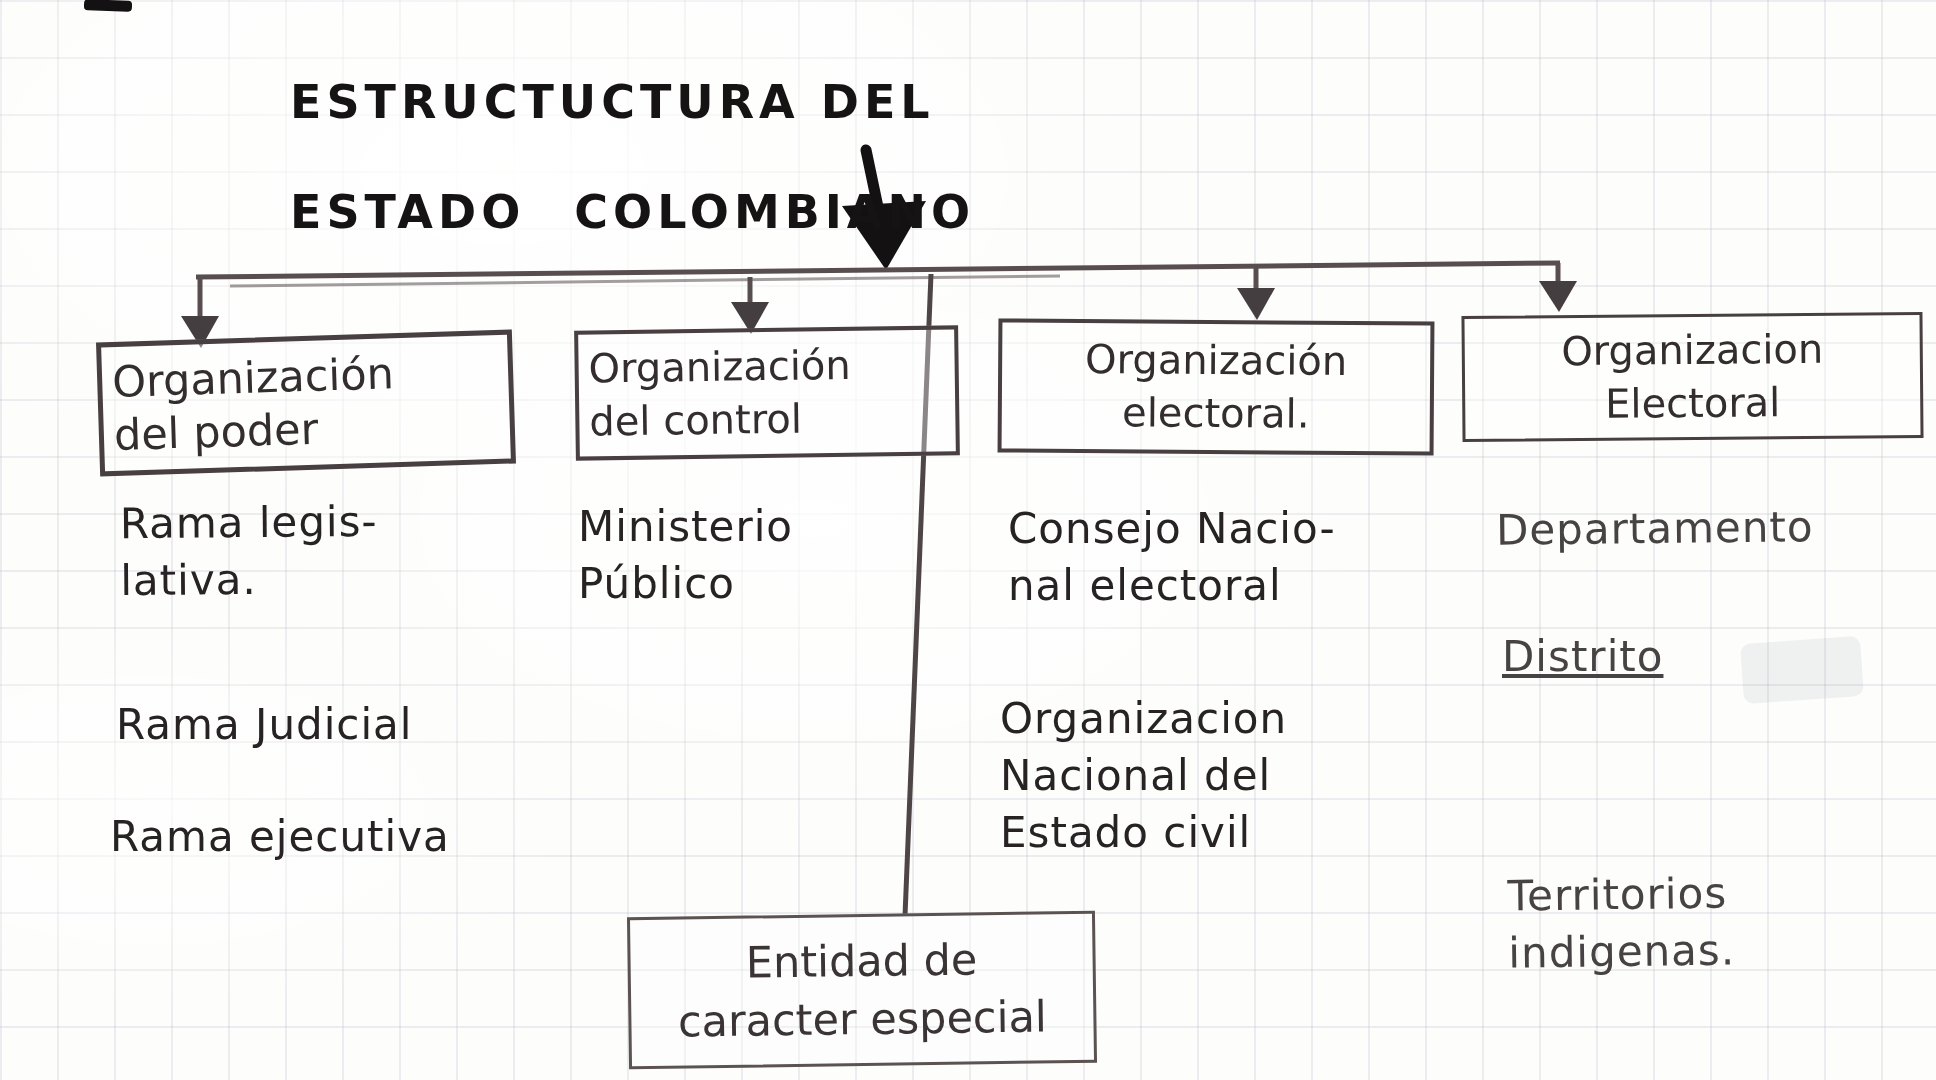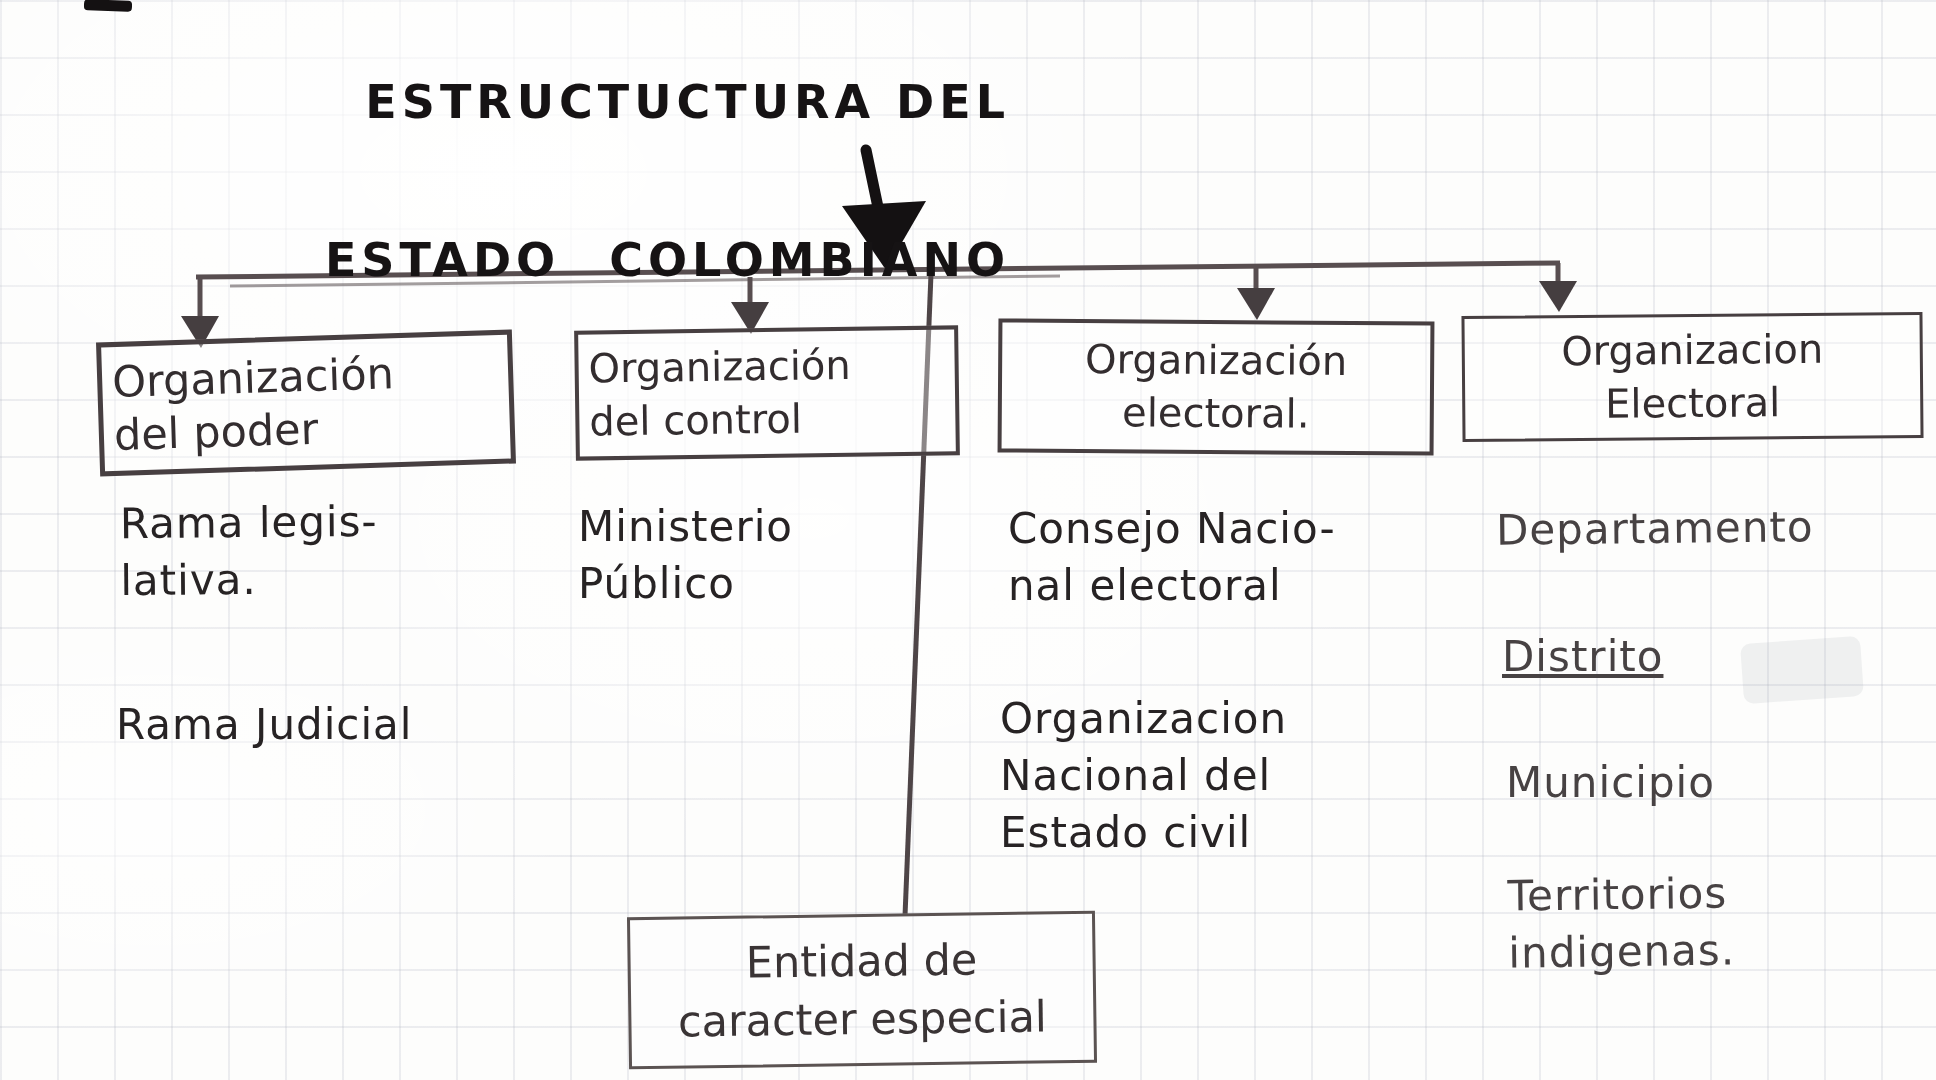--- a/index.html
+++ b/index.html
@@ -19,24 +19,24 @@
     content:"";position:absolute;inset:0;z-index:1;pointer-events:none;
     background:
       radial-gradient(ellipse 950px 480px at 26% 16%, rgba(255,255,255,0.95), rgba(255,255,255,0) 72%),
       radial-gradient(ellipse 820px 460px at 42% 48%, rgba(255,255,255,0.8), rgba(255,255,255,0) 70%),
       radial-gradient(ellipse 600px 300px at 8% 75%, rgba(255,255,255,0.7), rgba(255,255,255,0) 70%);
   }
   .svgwrap{position:absolute;left:0;top:0;width:1936px;height:1080px;z-index:2;}
 
   .title{
     position:absolute;left:290px;top:20px;width:720px;z-index:3;
-    text-align:right;font-size:46px;line-height:55px;font-weight:bold;
+    text-align:left;font-size:46px;line-height:55px;font-weight:bold;
     letter-spacing:5px;color:#161314;white-space:pre-line;
   }
-  .title .l2{word-spacing:28px;margin-top:48px;}
+  .title .l2{word-spacing:28px;}
 
   .hbox{
     position:absolute;z-index:3;border:4px solid #473f41;
     display:flex;align-items:center;background:rgba(255,255,255,0.35);
   }
   .hbox .lbl{
     white-space:pre-line;font-size:40px;line-height:53px;color:#332d2f;
     padding:2px 10px;width:100%;
   }
   .center .lbl{text-align:center;}
@@ -112,33 +112,33 @@
 electoral.</div>
   </div>
   <div class="hbox center" style="left:1462px;top:314px;width:455px;height:120px;transform:rotate(-0.5deg);border-width:3px;">
     <div class="lbl">Organizacion
 Electoral</div>
   </div>
 
   <div class="item" style="left:120px;top:494px;transform:rotate(-0.5deg);">Rama legis-
 lativa.</div>
   <div class="item" style="left:116px;top:696px;">Rama Judicial</div>
+  <div class="item" style="left:110px;top:808px;">Rama ejecutiva</div>
 
   <div class="item" style="left:578px;top:498px;">Ministerio
 Público</div>
 
   <div class="item" style="left:1008px;top:500px;">Consejo Nacio-
 nal electoral</div>
   <div class="item" style="left:1000px;top:690px;">Organizacion
 Nacional del
 Estado civil</div>
 
   <div class="item light" style="left:1496px;top:500px;transform:rotate(-0.6deg);">Departamento</div>
   <div class="item light" style="left:1502px;top:628px;text-decoration:underline;">Distrito</div>
-  <div class="item light" style="left:1506px;top:754px;">Municipio</div>
   <div class="item light" style="left:1508px;top:866px;transform:rotate(-0.8deg);">Territorios
 indigenas.</div>
 
   <div class="sbox" style="left:628px;top:914px;width:462px;height:146px;">
     <div class="lbl">Entidad de
 caracter especial</div>
   </div>
 
 </div>
 

